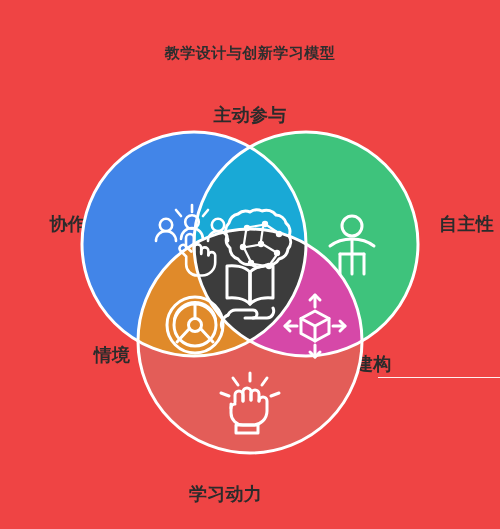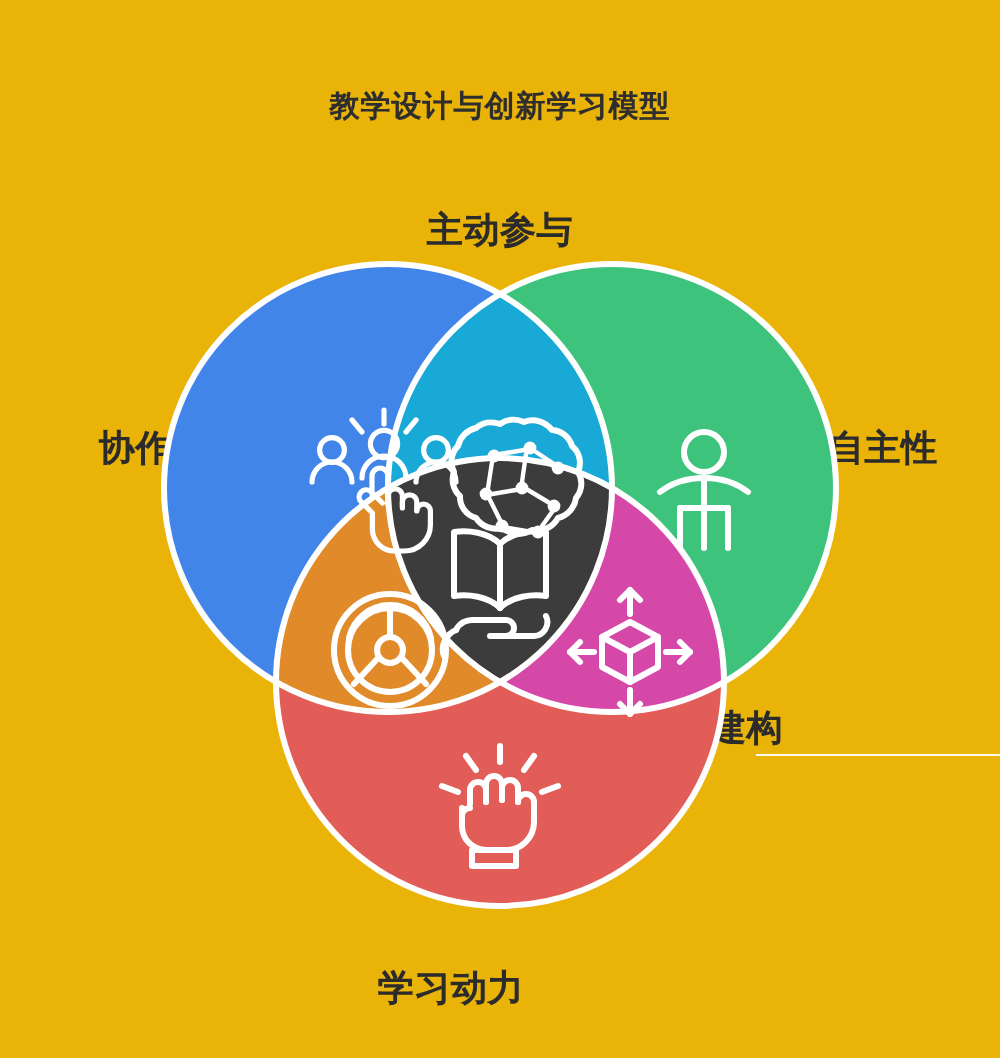--- a/index.html
+++ b/index.html
@@ -14,21 +14,21 @@
     overflow: hidden;
     font-family: "Liberation Sans", sans-serif;
     background: #000000;
   }
 
   #canvas {
     position: absolute;
     left: 0; top: 0;
     width: 500px;
     height: 529px;
-    background: #eab308;
+    background: #ef4444;
   }
 
   
   .title {
     position: absolute;
     left: 0;
     top: 44px;
     width: 500px;
     text-align: center;
     font-size: 15px;
@@ -68,21 +68,21 @@
     text-align: center;
   }
   .lbl-left {
     left: 8px; top: 212px;
     width: 78px;
     text-align: right;
   }
   .lbl-right {
     left: 414px; top: 212px;
     width: 80px;
-    text-align: left;
+    text-align: right;
   }
   .lbl-bottom-left {
     left: 72px; top: 343px;
     width: 80px;
     text-align: center;
   }
   .lbl-bottom-right {
     left: 355px; top: 352px;
     width: 80px;
     text-align: left;
@@ -107,20 +107,21 @@
 </head>
 <body>
 
 <div id="canvas">
 
   <div class="title">教学设计与创新学习模型</div>
 
   <div class="vlabel lbl-top">主动参与</div>
   <div class="vlabel lbl-left">协作</div>
   <div class="vlabel lbl-right">自主性</div>
+  <div class="vlabel lbl-bottom-left">情境</div>
   <div class="vlabel lbl-bottom-right">建构</div>
   <div class="vlabel lbl-bottom">学习动力</div>
 
   <div class="venn-stage">
     <svg viewBox="0 0 336 336" xmlns="http://www.w3.org/2000/svg">
       <defs>
 
         <clipPath id="clipBlue">
             <circle cx="112" cy="112" r="112"></circle>
           </clipPath>

